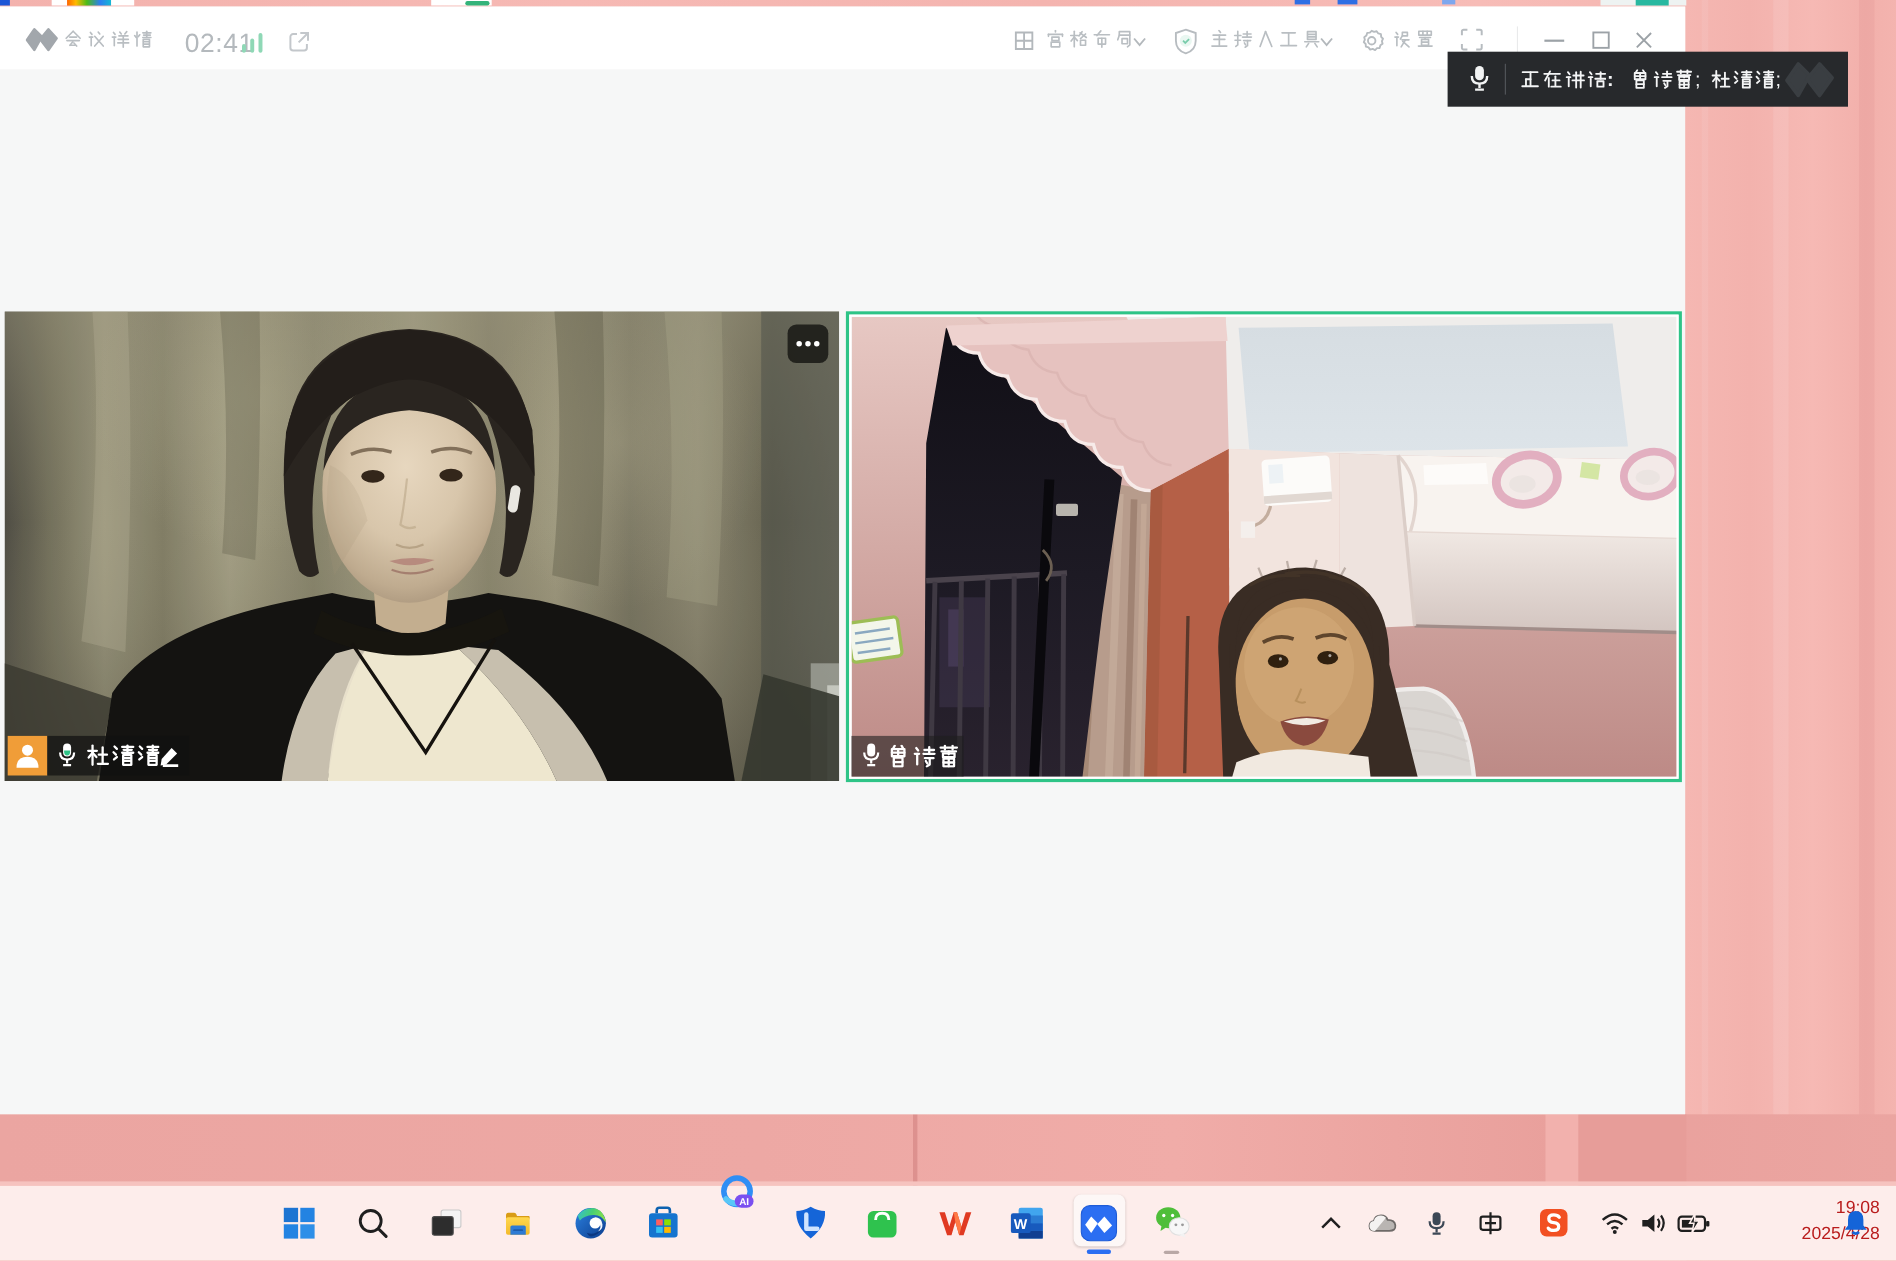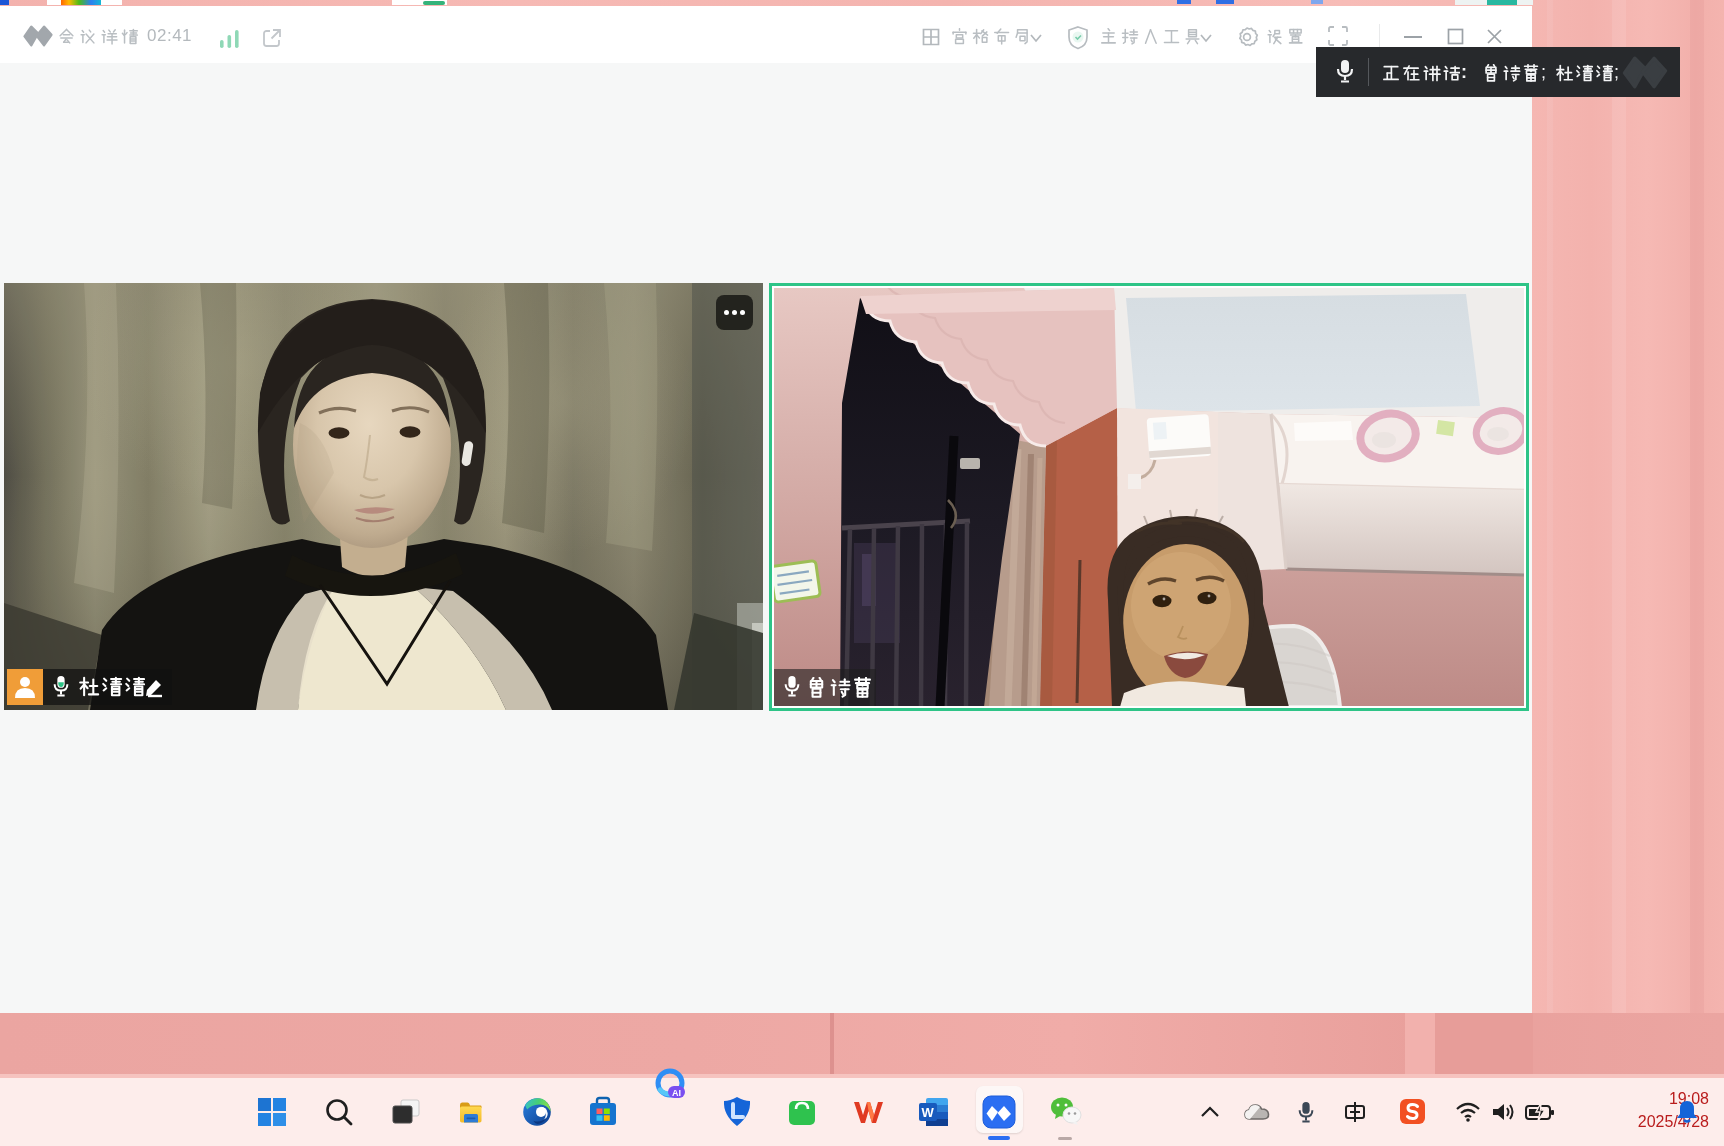--- a/index.html
+++ b/index.html
@@ -75,21 +75,21 @@
         <path d="M34,26 L26,36"></path>
         <path d="M50,16 H92"></path>
         <path d="M54,28 H88"></path>
         <path d="M50,40 H92"></path>
         <path d="M70,8 V40"></path>
         <path d="M52,50 H84 V88 H52 Z"></path>
         <path d="M54,62 H82"></path>
         <path d="M54,74 H82"></path>
       </g>
     </svg></div>
-<div class="abs" style="left:147px;top:26px;font-size:17px;color:#b4b9bd;letter-spacing:0.5px">02:41</div>
+<div class="abs" style="left:168px;top:26px;font-size:24px;color:#b4b9bd;letter-spacing:0.5px">02:41</div>
 <svg class="abs" style="left:218px;top:28px" width="24" height="22" viewBox="0 0 24 22">
 <rect x="2" y="12" width="3.6" height="8" rx="1.8" fill="#8fd8b6"></rect>
 <rect x="9.5" y="7" width="3.6" height="13" rx="1.8" fill="#8fd8b6"></rect>
 <rect x="17" y="2" width="3.6" height="18" rx="1.8" fill="#8fd8b6"></rect>
   </svg>
 <svg class="abs" style="left:260px;top:26px" width="24" height="24" viewBox="0 0 24 24">
 <path d="M10 5 H6.5 A2.5 2.5 0 0 0 4 7.5 V17.5 A2.5 2.5 0 0 0 6.5 20 H16.5 A2.5 2.5 0 0 0 19 17.5 V14" fill="none" stroke="#c3c7cb" stroke-width="1.8"></path>
 <path d="M13 4 H20 V11 M20 4 L11.5 12.5" fill="none" stroke="#c3c7cb" stroke-width="1.8"></path>
   </svg>
 <svg class="abs" style="left:920px;top:26px" width="22" height="22" viewBox="0 0 22 22">

